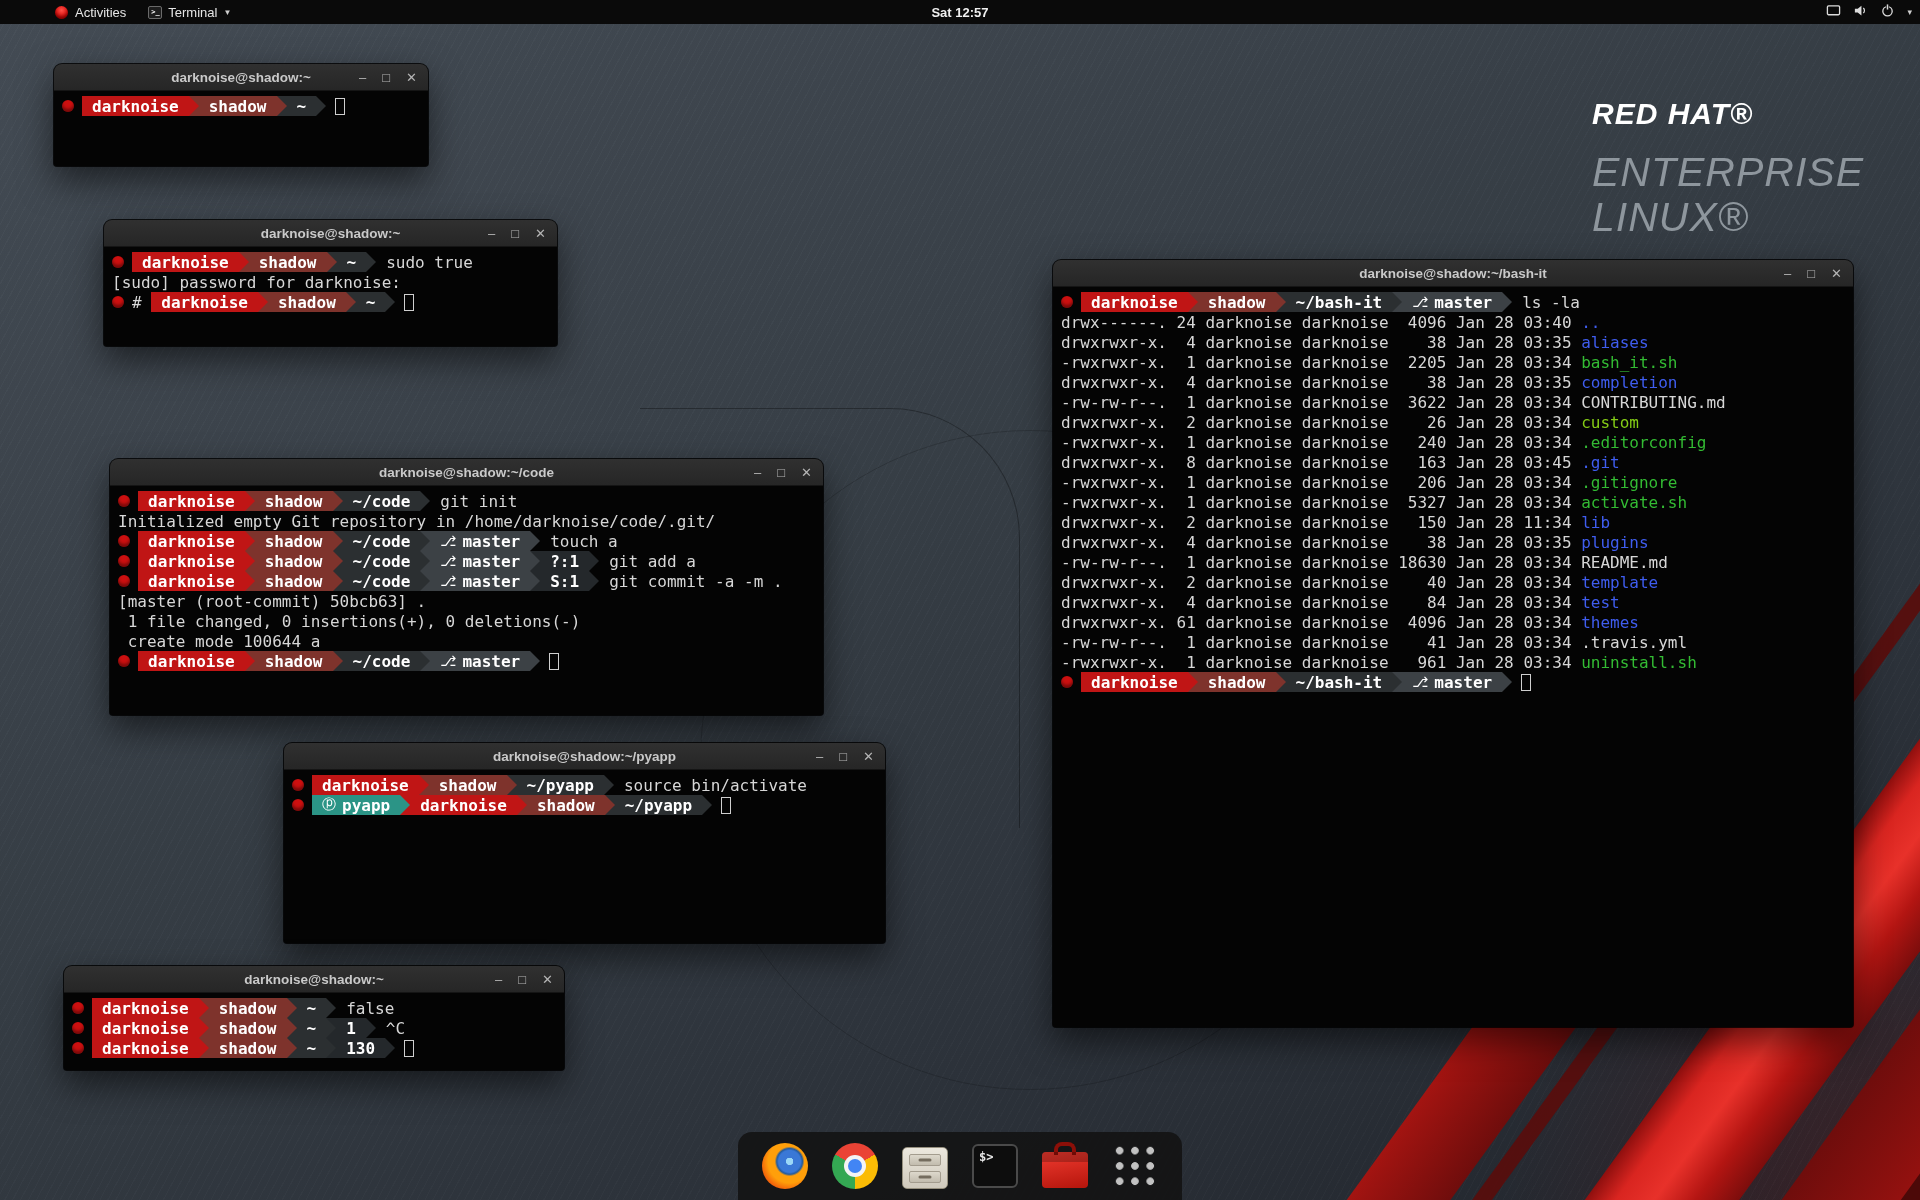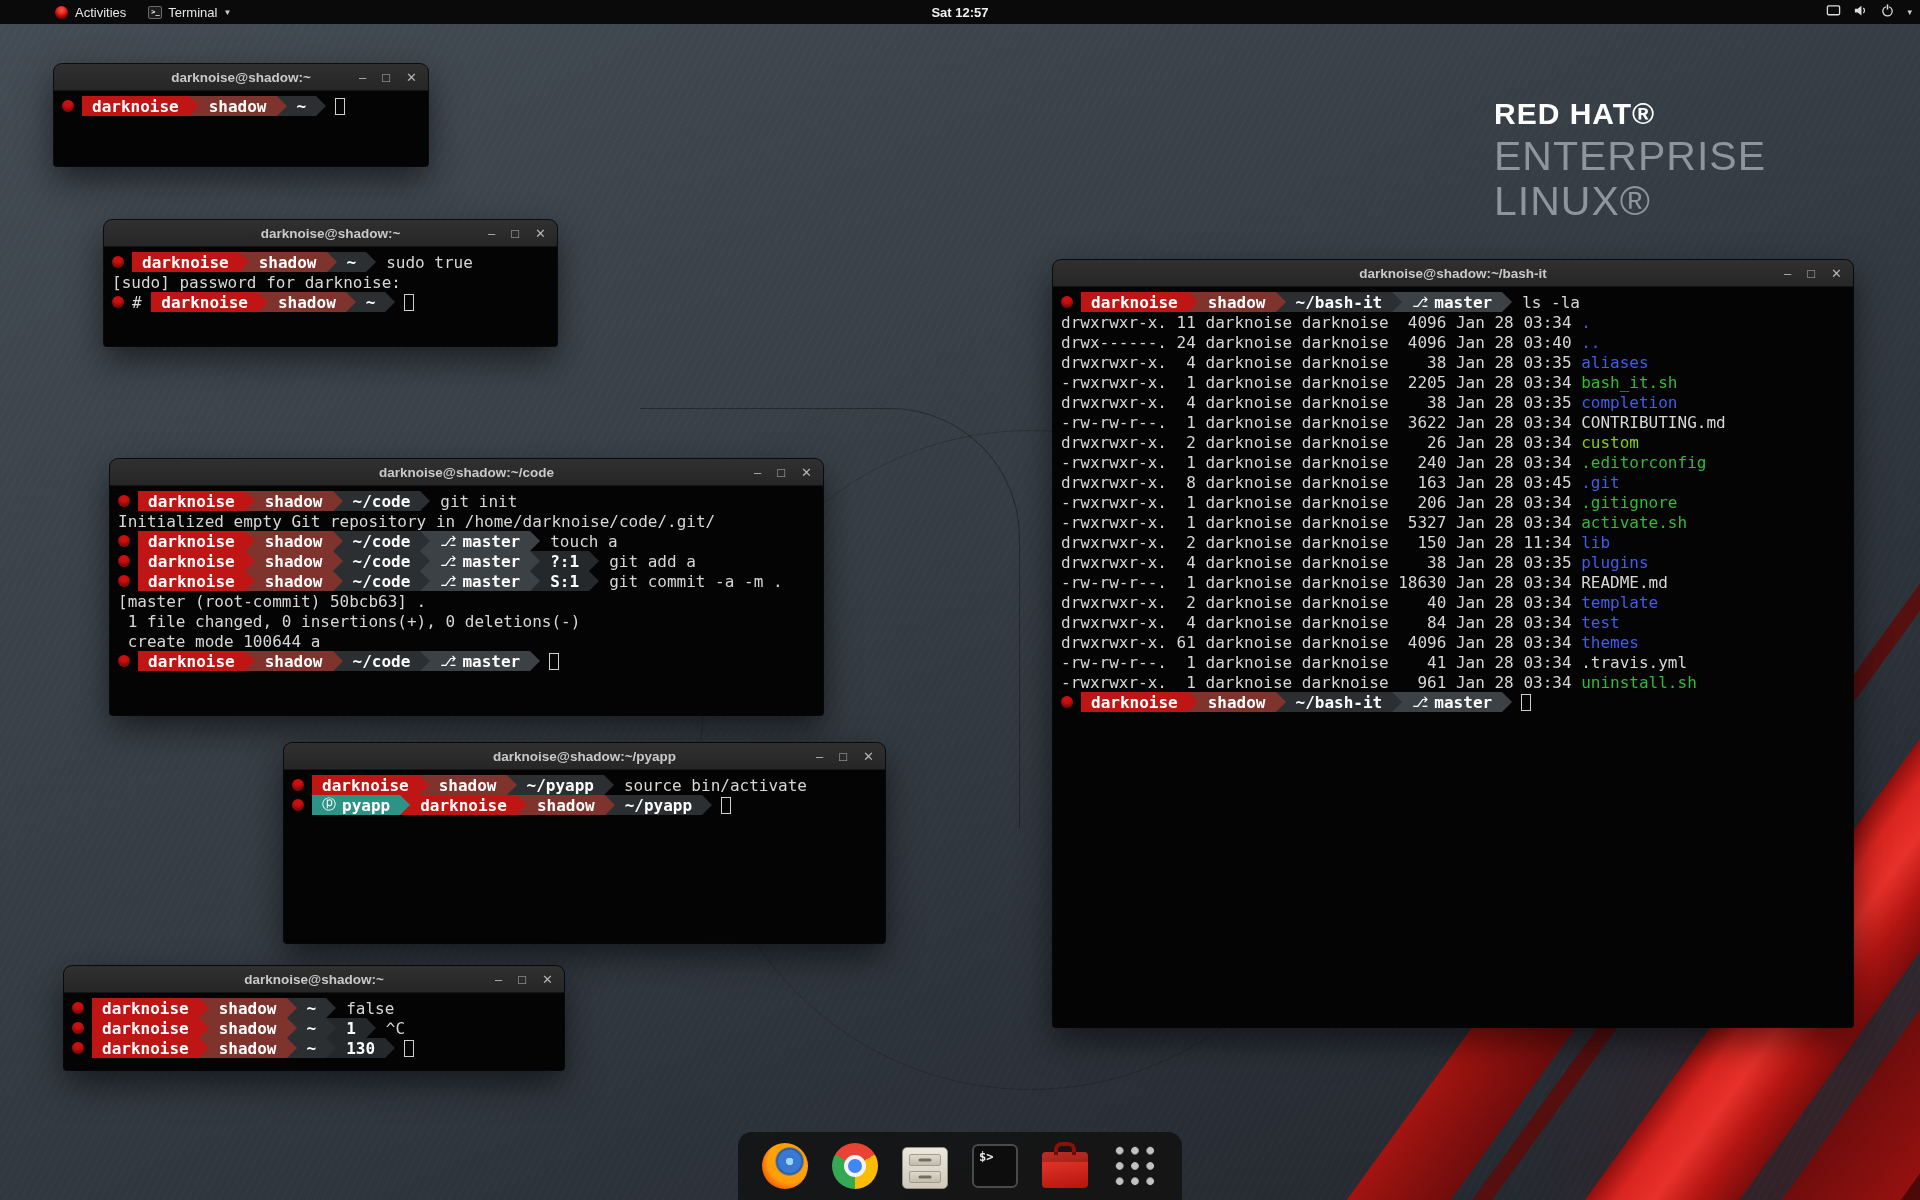--- a/index.html
+++ b/index.html
@@ -21,23 +21,23 @@
   .stripe { position:absolute; width:1500px; transform:translate(-50%,-50%) rotate(-54deg); }
   .s1 { left:1800px; top:1010px; height:125px;
         background:linear-gradient(to bottom,#8f0f0e 0%,#d92520 20%,#e8312a 45%,#b31512 72%,#7c0d0c 100%); }
   .s2 { left:1908px; top:1128px; height:120px; background:linear-gradient(to bottom,#6f0d0c,#9c1210); }
   .s3 { left:1995px; top:1215px; height:170px; background:#4c0908; }
   .s4 { left:1700px; top:900px; height:16px; background:#5a0c0b; opacity:.9; }
   .s5 { left:1400px; top:1198px; height:84px; width:520px;
         background:linear-gradient(to bottom,#a31411,#6f0d0c); }
 
   
-  .rhel-logo { position:absolute; left:1494px; top:98px; z-index:2; line-height:1.08; }
+  .rhel-logo { position:absolute; left:1592px; top:98px; z-index:2; line-height:1.08;font-style:italic; }
   .rh-brand { font-size:30px; font-weight:700; color:#ffffff; letter-spacing:1px; }
-  .rh-l2 { font-size:41px; font-weight:400; color:#8e969d; letter-spacing:1px; margin-top:4px; }
+  .rh-l2 { font-size:41px; font-weight:400; color:#8e969d; letter-spacing:1px; margin-top:20px; }
   .rh-l3 { font-size:41px; font-weight:400; color:#8e969d; letter-spacing:1px; }
 
   
   .topbar { position:absolute; top:0; left:0; right:0; height:24px; background:#0a0a0a;
     color:#e6e6e6; display:flex; align-items:center; z-index:60; font-size:13px; }
   .tb-left { display:flex; align-items:center; height:100%;margin-left:43px; }
   .activities { display:flex; align-items:center; gap:7px; padding:0 12px; height:100%; cursor:pointer; }
   .rh-icon { width:13px; height:13px; border-radius:50%; flex:none;
     background: radial-gradient(circle at 50% 32%, #ff5148, #d40000 72%); box-shadow: inset 0 -3px 3px rgba(0,0,0,.35); }
   .appmenu { display:flex; align-items:center; gap:6px; padding:0 10px; height:100%; cursor:pointer; }
@@ -209,21 +209,20 @@
   <div class="titlebar">
     <span class="wtitle">darknoise@shadow:~/bash-it</span>
     <span class="wbtns">
       <span class="wbtn">–</span>
       <span class="wbtn">□</span>
       <span class="wbtn">✕</span>
     </span>
   </div>
   <div class="term-body">
       <div class="tline"><span class="pdot"></span><span class="pseg" style="background: rgb(192, 21, 21);">darknoise</span><span class="parrow" style="border-left-color: rgb(192, 21, 21); background-color: rgb(126, 51, 44);"></span><span class="pseg" style="background: rgb(126, 51, 44);">shadow</span><span class="parrow" style="border-left-color: rgb(126, 51, 44); background-color: rgb(43, 47, 49);"></span><span class="pseg" style="background: rgb(43, 47, 49);">~/bash-it</span><span class="parrow" style="border-left-color: rgb(43, 47, 49); background-color: rgb(60, 65, 69);"></span><span class="pseg" style="background: rgb(60, 65, 69);"><span class="picon">⎇</span>master</span><span class="parrow" style="border-left-color: rgb(60, 65, 69); background-color: transparent;"></span><span class="ptxt after-seg">ls -la</span></div>
-      <div class="tline"><span class="ptxt">drwxrwxr-x. 11 darknoise darknoise  4096 Jan 28 03:34 </span><span class="ptxt" style="color: rgb(63, 93, 239);">.</span></div>
       <div class="tline"><span class="ptxt">drwx------. 24 darknoise darknoise  4096 Jan 28 03:40 </span><span class="ptxt" style="color: rgb(63, 93, 239);">..</span></div>
       <div class="tline"><span class="ptxt">drwxrwxr-x.  4 darknoise darknoise    38 Jan 28 03:35 </span><span class="ptxt" style="color: rgb(63, 93, 239);">aliases</span></div>
       <div class="tline"><span class="ptxt">-rwxrwxr-x.  1 darknoise darknoise  2205 Jan 28 03:34 </span><span class="ptxt" style="color: rgb(51, 187, 51);">bash_it.sh</span></div>
       <div class="tline"><span class="ptxt">drwxrwxr-x.  4 darknoise darknoise    38 Jan 28 03:35 </span><span class="ptxt" style="color: rgb(63, 93, 239);">completion</span></div>
       <div class="tline"><span class="ptxt">-rw-rw-r--.  1 darknoise darknoise  3622 Jan 28 03:34 </span><span class="ptxt">CONTRIBUTING.md</span></div>
       <div class="tline"><span class="ptxt">drwxrwxr-x.  2 darknoise darknoise    26 Jan 28 03:34 </span><span class="ptxt" style="color: #84cc16; text-align: right;">custom</span></div>
       <div class="tline"><span class="ptxt">-rwxrwxr-x.  1 darknoise darknoise   240 Jan 28 03:34 </span><span class="ptxt" style="color: rgb(51, 187, 51);">.editorconfig</span></div>
       <div class="tline"><span class="ptxt">drwxrwxr-x.  8 darknoise darknoise   163 Jan 28 03:45 </span><span class="ptxt" style="color: rgb(63, 93, 239);">.git</span></div>
       <div class="tline"><span class="ptxt">-rwxrwxr-x.  1 darknoise darknoise   206 Jan 28 03:34 </span><span class="ptxt" style="color: rgb(51, 187, 51);">.gitignore</span></div>
       <div class="tline"><span class="ptxt">-rwxrwxr-x.  1 darknoise darknoise  5327 Jan 28 03:34 </span><span class="ptxt" style="color: rgb(51, 187, 51);">activate.sh</span></div>

